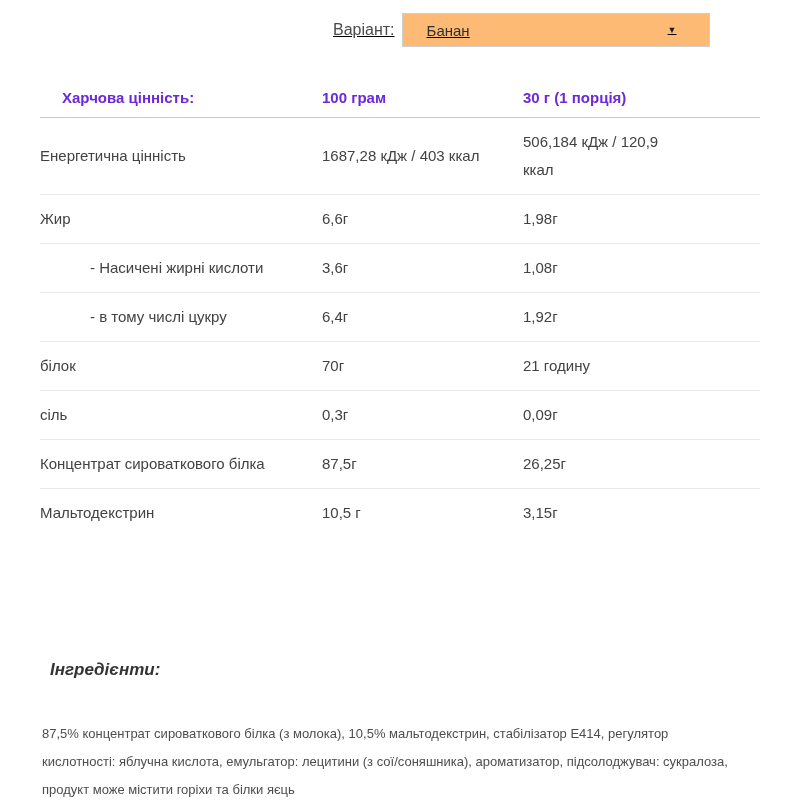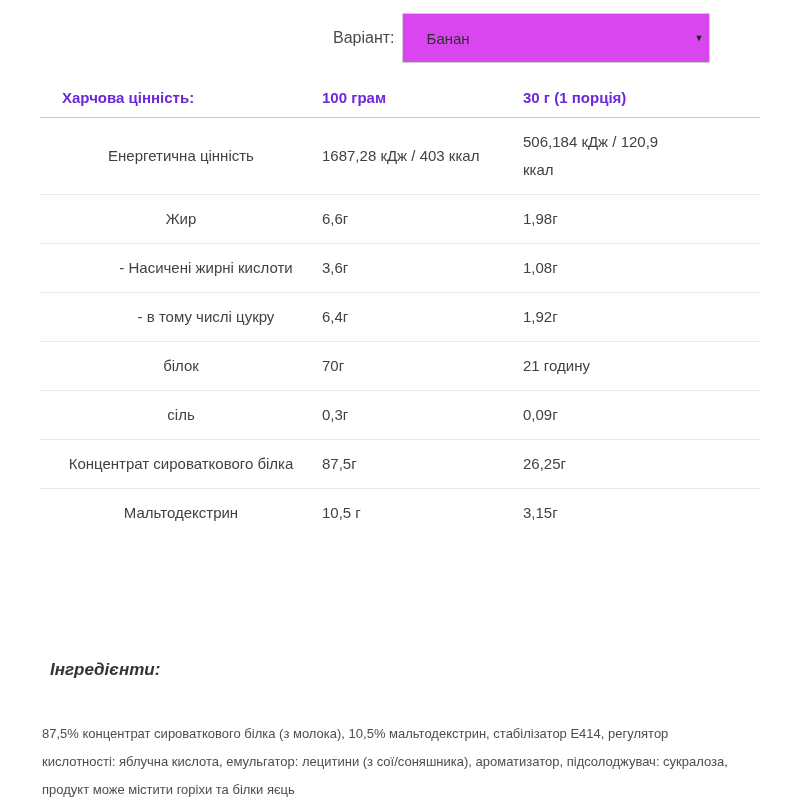--- a/index.html
+++ b/index.html
@@ -13,36 +13,37 @@
     overflow: hidden;
   }
 
   
   .variant-row {
     position: absolute;
     top: 13px;
     left: 333px;
     display: flex;
     align-items: center;
+    text-decoration: underline;
   }
   .variant-label {
     font-size: 16px;
     color: #4a4a4a;
     margin-right: 7px;
     white-space: nowrap;
   }
   .variant-select {
     width: 308px;
-    height: 50px;
+    height: 34px;
     border: 1px solid #cfcfcf;
-    background: #d946ef;
+    background: #fdba74;
     display: flex;
     align-items: center;
     justify-content: space-between;
-    padding: 0 5px 0 24px;
+    padding: 0 32px 0 24px;
     cursor: pointer;
   }
   .variant-value { font-size: 15px; color: #2f2f2f; }
   .caret { font-size: 9px; color: #1f1f1f; line-height: 1; }
 
   
   table.nutrition {
     position: absolute;
     top: 78px;
     left: 40px;
@@ -63,21 +64,21 @@
   }
   table.nutrition th:first-child { padding-left: 22px; }
   table.nutrition td {
     font-size: 15px;
     color: #424242;
     padding: 10px 0;
     border-bottom: 1px solid #e9e9e9;
     vertical-align: middle;
   }
   table.nutrition tr:last-child td { border-bottom: none; }
-  td.c-label { padding-left: 22px; line-height: 28px; text-align: center; }
+  td.c-label { padding-left: 22px; line-height: 28px; }
   td.c-label.indent { padding-left: 50px; }
   td.c-val > span {
     display: inline-block;
     max-width: 164px;
     line-height: 28px;
     vertical-align: middle;
   }
 
   
   .ingredients {

